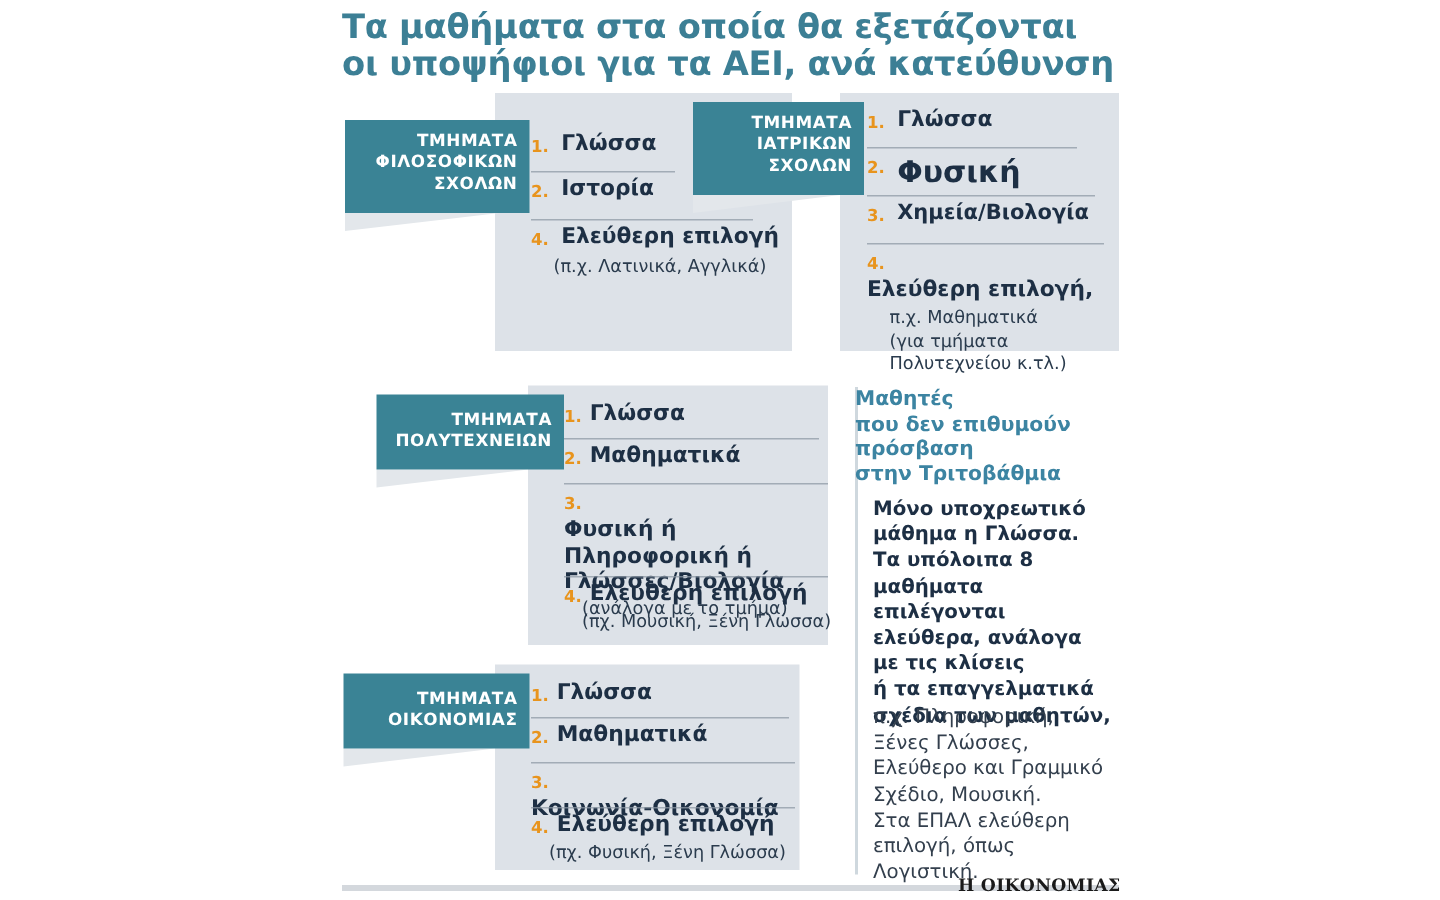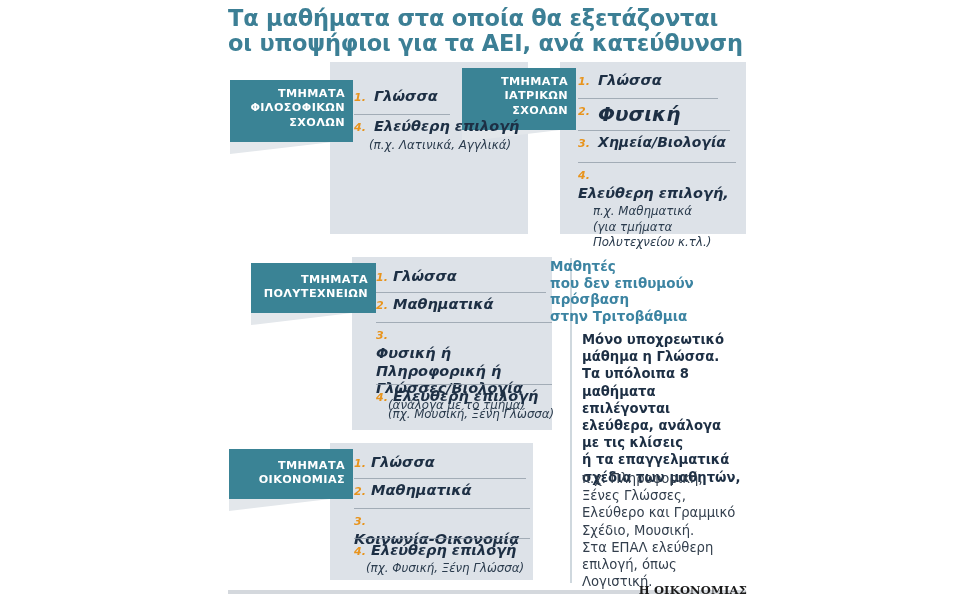--- a/index.html
+++ b/index.html
@@ -33,21 +33,21 @@
     box-sizing:border-box;
     z-index:3;
   }
   .header span{display:block;}
   
   .notch{
     position:absolute;z-index:2;
     width:0;height:0;border-style:solid;
   }
 
-  .items{position:absolute;z-index:4;box-sizing:border-box;font-style:italic;}
+  .items{position:absolute;z-index:4;box-sizing:border-box;}
   .item{position:relative;}
   .num{
     color:#e8941d;font-weight:bold;
     display:inline-block;vertical-align:top;
   }
   .txt{
     color:#1d2f44;font-weight:bold;
     display:inline-block;vertical-align:top;
   }
   .sub{
@@ -101,20 +101,25 @@
       <span>ΣΧΟΛΩΝ</span>
     </div>
     <div class="notch" style="left:230px;top:142px;border-width:0 0 12px 103px;border-color:transparent transparent transparent #e3e7eb;"></div>
 
     <div class="items" style="left:354px;top:88px;width:170px;">
       <div class="item" style="height:30px;">
         <span class="num" style="font-size:11px;width:15px;padding-top:3px;">1.</span>
         <span class="txt" style="font-size:14.5px;">Γλώσσα</span>
         <div class="rule" style="left:0;top:26px;width:96px;"></div>
       </div>
+      <div class="item" style="height:32px;">
+        <span class="num" style="font-size:11px;width:15px;padding-top:3px;">2.</span>
+        <span class="txt" style="font-size:14.5px;">Ιστορία</span>
+        <div class="rule" style="left:0;top:28px;width:148px;"></div>
+      </div>
       <div class="item">
         <span class="num" style="font-size:11px;width:15px;padding-top:3px;">4.</span>
         <span class="txt" style="font-size:14.5px;">Ελεύθερη επιλογή</span>
         <span class="sub" style="font-size:11.8px;padding-left:15px;line-height:16px;">(π.χ. Λατινικά, Αγγλικά)</span>
       </div>
     </div>
   </div>
 
   <div class="block">
     <div class="panel" style="left:560px;top:62px;width:186px;height:172px;"></div>
@@ -214,21 +219,21 @@
       <div class="item">
         <span class="num" style="font-size:11px;width:12px;padding-top:3px;">4.</span>
         <span class="txt" style="font-size:14.5px;">Ελεύθερη επιλογή</span>
         <span class="sub" style="font-size:11.8px;padding-left:12px;line-height:15px;">(πχ. Φυσική, Ξένη Γλώσσα)</span>
       </div>
     </div>
   </div>
 
   <div class="vrule" style="left:570px;top:258px;height:325px;"></div>
 
-  <div class="rc-head" style="left:550px;top:258px;width:160px;white-space:pre-line;">Μαθητές
+  <div class="rc-head" style="left:570px;top:258px;width:160px;white-space:pre-line;">Μαθητές
 που δεν επιθυμούν
 πρόσβαση
 στην Τριτοβάθμια</div>
 
   <div class="rc-body" style="left:582px;top:331px;width:165px;white-space:pre-line;">Μόνο υποχρεωτικό
 μάθημα η Γλώσσα.
 Τα υπόλοιπα 8
 μαθήματα επιλέγονται
 ελεύθερα, ανάλογα
 με τις κλίσεις

